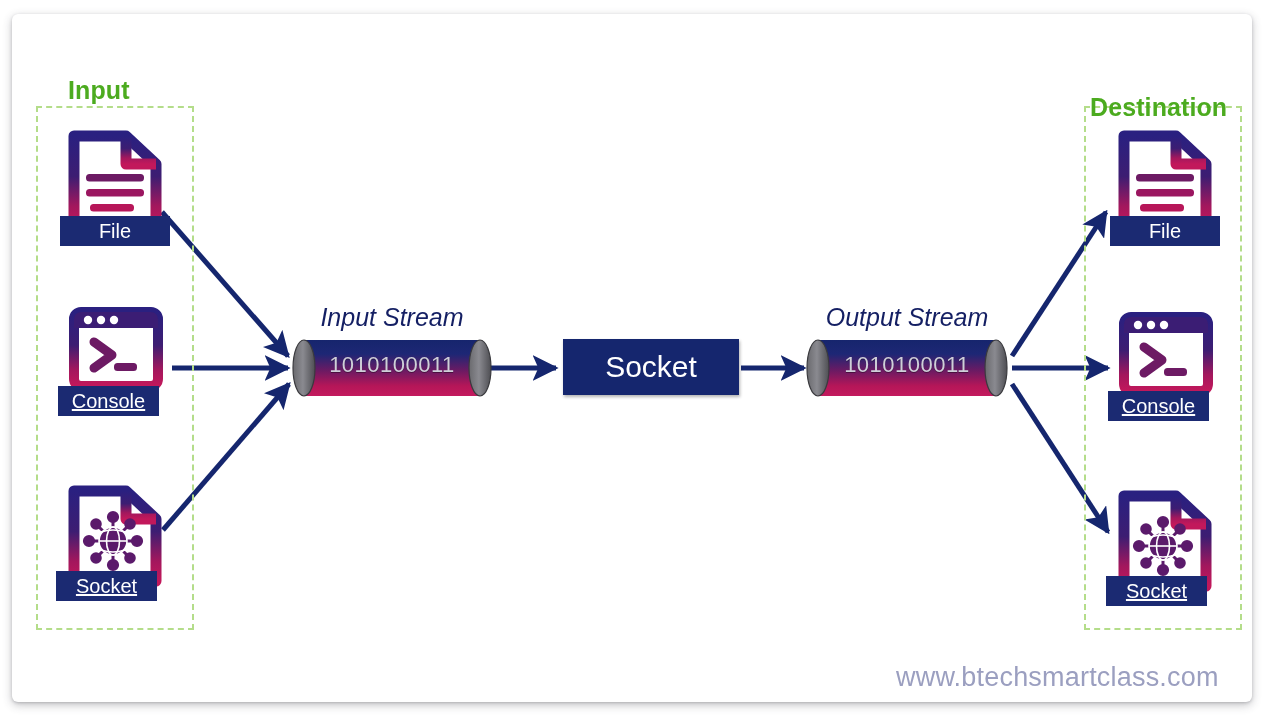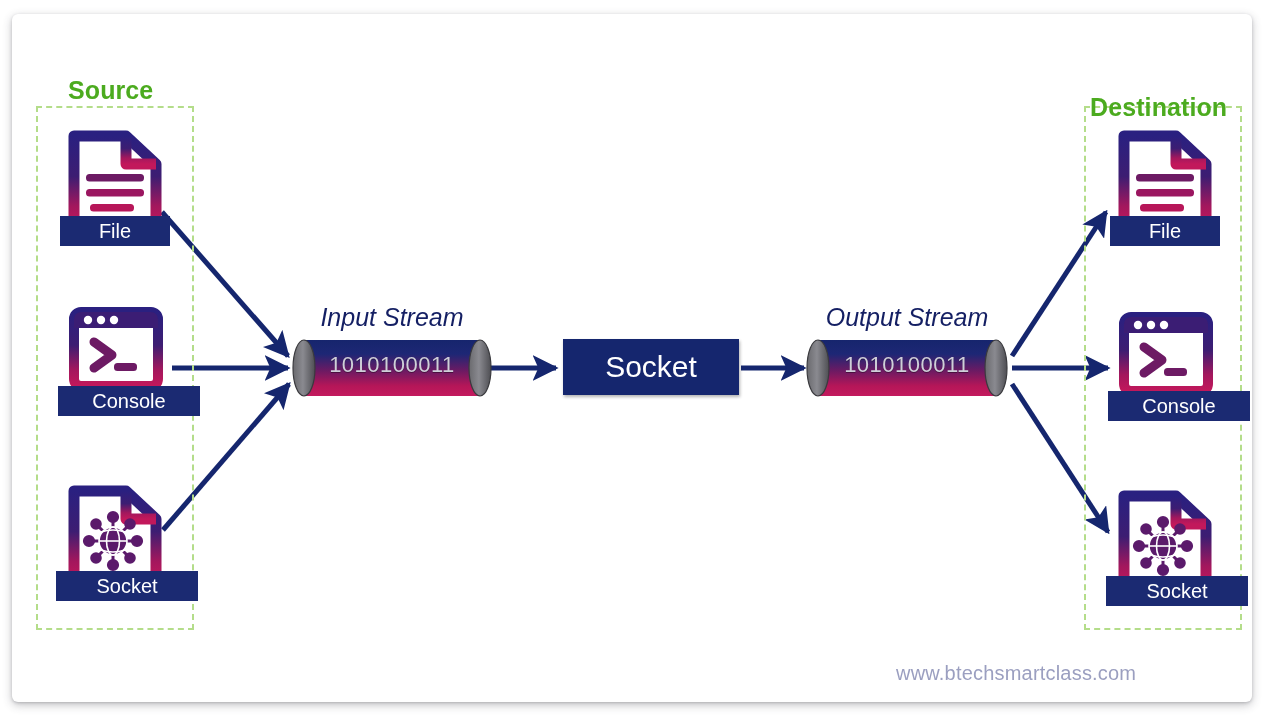--- a/index.html
+++ b/index.html
@@ -68,21 +68,22 @@
     color: #ffffff;
     font-size: 20px;
     line-height: 30px;
     text-align: center;
     white-space: nowrap;
     overflow: visible;
     box-sizing: border-box;
   }
   .node .nlabel.wide {
     left: -4px;
-    width: 142px;
+    width: 101px;
+    text-decoration: underline;
   }
   
   .streamlabel {
     position: absolute;
     color: #141f63;
     font-size: 25px;
     white-space: nowrap;
     text-align: center;
     font-style: italic;
   }
@@ -100,21 +101,21 @@
     background: #15266e;
     color: #ffffff;
     font-size: 30px;
     text-align: center;
     white-space: nowrap;
     box-shadow: 1px 2px 3px rgba(0,0,0,0.30);
   }
   .watermark {
     position: absolute;
     color: #9b9fc0;
-    font-size: 20px;
+    font-size: 27px;
     white-space: nowrap;
     letter-spacing: 0.2px;
   }
 </style>
 </head>
 <body>
 
 <div id="stage">
   <div class="card"></div>
 
@@ -267,21 +268,21 @@
       <ellipse cx="304" cy="368" rx="11" ry="28" fill="url(#gradCap)" stroke="#3a3a3e" stroke-width="1.2"></ellipse>
     </g>
     <g>
       <rect x="818" y="340" width="178" height="56" fill="url(#gradCyl)"></rect>
       <ellipse cx="996" cy="368" rx="11" ry="28" fill="url(#gradCap)" stroke="#3a3a3e" stroke-width="1.2"></ellipse>
       <ellipse cx="818" cy="368" rx="11" ry="28" fill="url(#gradCap)" stroke="#3a3a3e" stroke-width="1.2"></ellipse>
     </g>
   </svg>
 
   <div class="groupbox" style="left:36px; top:106px; width:158px; height:524px;"></div>
-  <div class="grouplabel" style="left:68px; top:76px;">Source</div>
+  <div class="grouplabel" style="left:68px; top:76px;">Input</div>
 
   <div class="groupbox" style="left:1084px; top:106px; width:158px; height:524px;"></div>
   <div class="grouplabel" style="left:1090px; top:93px;">Destination</div>
 
   <div class="node" style="left:60px; top:130px;">
     <div class="nlabel">File</div>
   </div>
   <div class="node" style="left:62px; top:300px;">
     <div class="nlabel wide">Console</div>
   </div>

